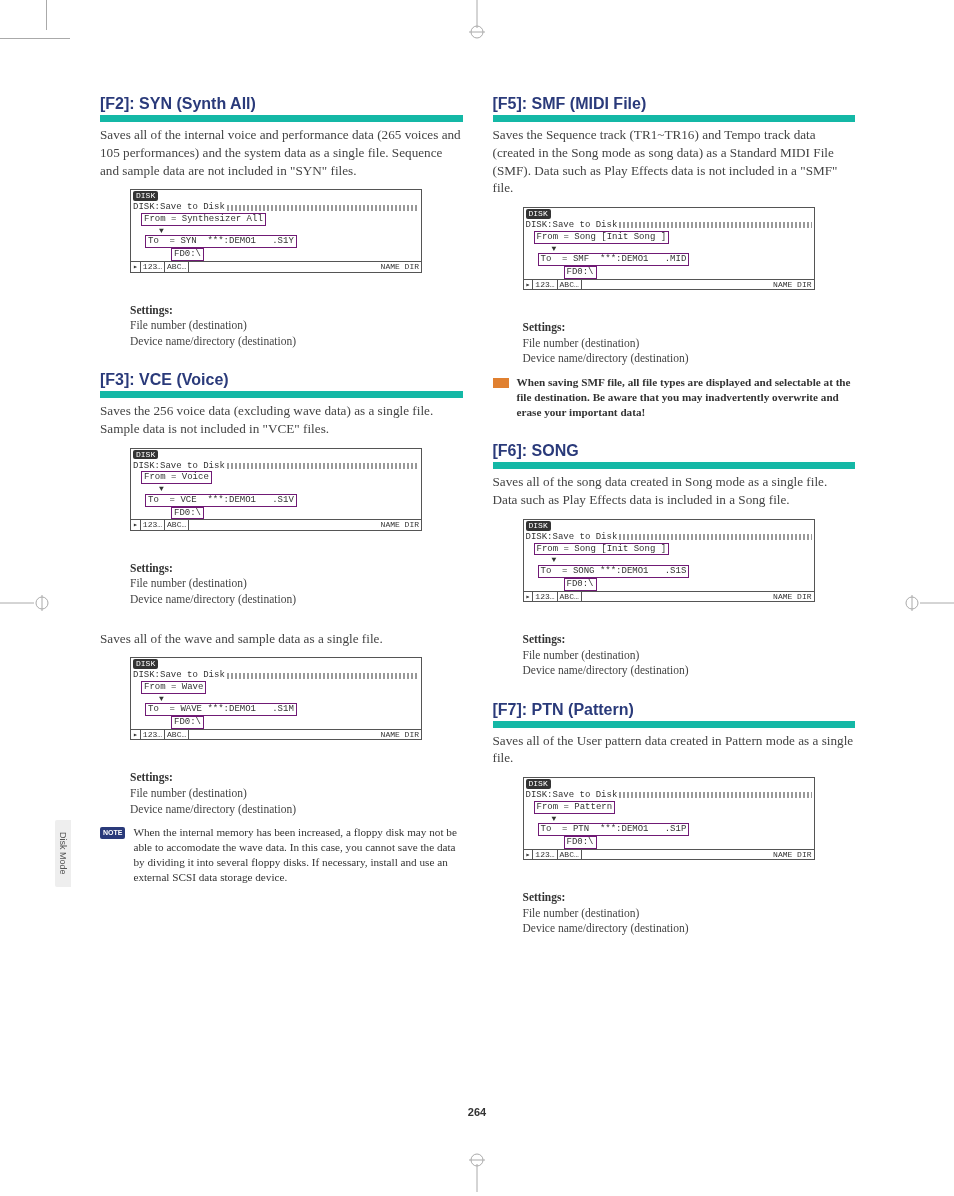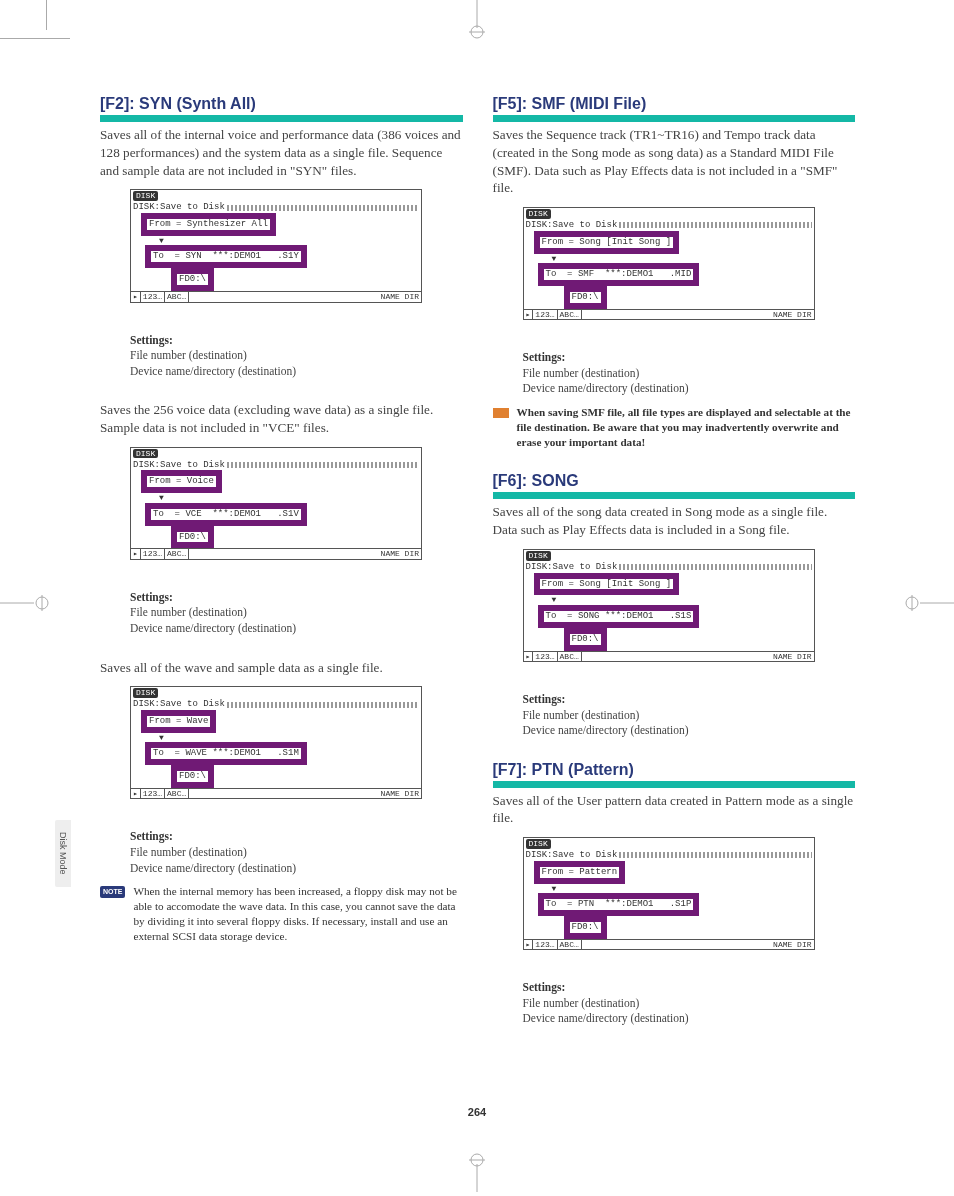--- a/index.html
+++ b/index.html
@@ -112,21 +112,21 @@
   .lcd-title-text {
     padding: 0 2px;
   }
   .lcd-wave {
     flex: 1;
     height: 6px;
     background: repeating-linear-gradient(90deg, #999 0 2px, transparent 2px 4px);
     margin-right: 2px;
   }
   .lcd-boxed {
-    border: 6px solid #701a75;
+    border: 1px solid #701a75;
     display: inline-block;
     padding: 0 2px;
   }
   .lcd-footer {
     display: flex;
     border-top: 1px solid #555;
     font-size: 8px;
   }
   .lcd-foot-cell {
     border-right: 1px solid #555;
@@ -239,21 +239,21 @@
 <div class="corner-line" style="left:46px;top:0;width:1px;height:30px;"></div>
 
 <div class="side-tab">Disk Mode</div>
 
 <div class="page">
 
   <div class="col">
 
     <div class="section">
       <div class="heading">[F2]: SYN (Synth All)</div>
-      <div class="body-text">Saves all of the internal voice and performance data (386 voices and 128 performances) and the system data as a single file. Sequence and sample data are not included in "SYN" files.</div>
+      <div class="body-text">Saves all of the internal voice and performance data (265 voices and 105 performances) and the system data as a single file. Sequence and sample data are not included in "SYN" files.</div>
       <div class="lcd-wrap">
         <div class="lcd">
           <div style="padding:1px 2px 0 2px"><span class="lcd-tab">DISK</span></div>
           <div class="lcd-title">
               <span class="lcd-title-text">DISK:Save to Disk</span>
               <span class="lcd-wave"></span>
             </div>
           <div class="lcd-line" style="padding-left:10px"><span class="lcd-boxed">From = Synthesizer All</span></div>
           <div class="lcd-arrow">▼</div>
           <div class="lcd-line" style="padding-left:14px"><span class="lcd-boxed">To  = SYN  ***:DEMO1   .S1Y</span></div>
@@ -267,20 +267,21 @@
         </div>
       </div>
       <div class="settings-block">
         <div class="settings-label">Settings:</div>
         <div>File number (destination)</div>
         <div>Device name/directory (destination)</div>
       </div>
     </div>
 
     <div class="section">
+      <div class="heading">[F3]: VCE (Voice)</div>
       <div class="body-text">Saves the 256 voice data (excluding wave data) as a single file. Sample data is not included in "VCE" files.</div>
       <div class="lcd-wrap">
         <div class="lcd">
           <div style="padding:1px 2px 0 2px"><span class="lcd-tab">DISK</span></div>
           <div class="lcd-title">
               <span class="lcd-title-text">DISK:Save to Disk</span>
               <span class="lcd-wave"></span>
             </div>
           <div class="lcd-line" style="padding-left:10px"><span class="lcd-boxed">From = Voice</span></div>
           <div class="lcd-arrow">▼</div>

